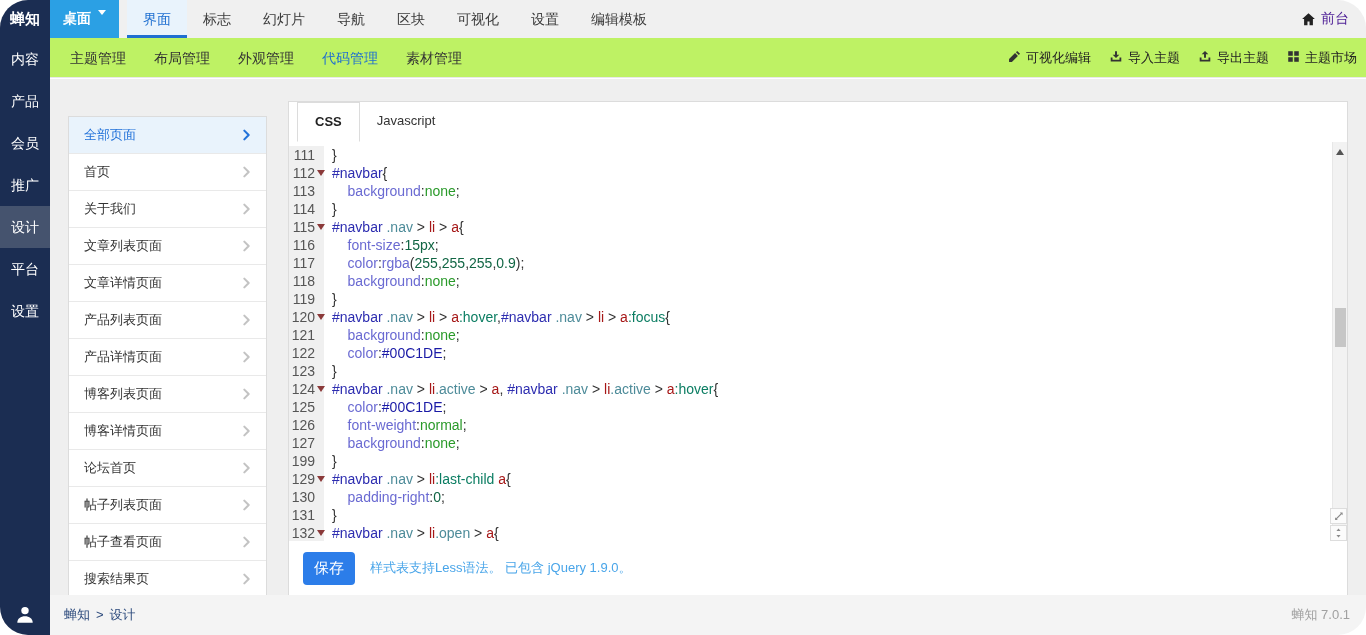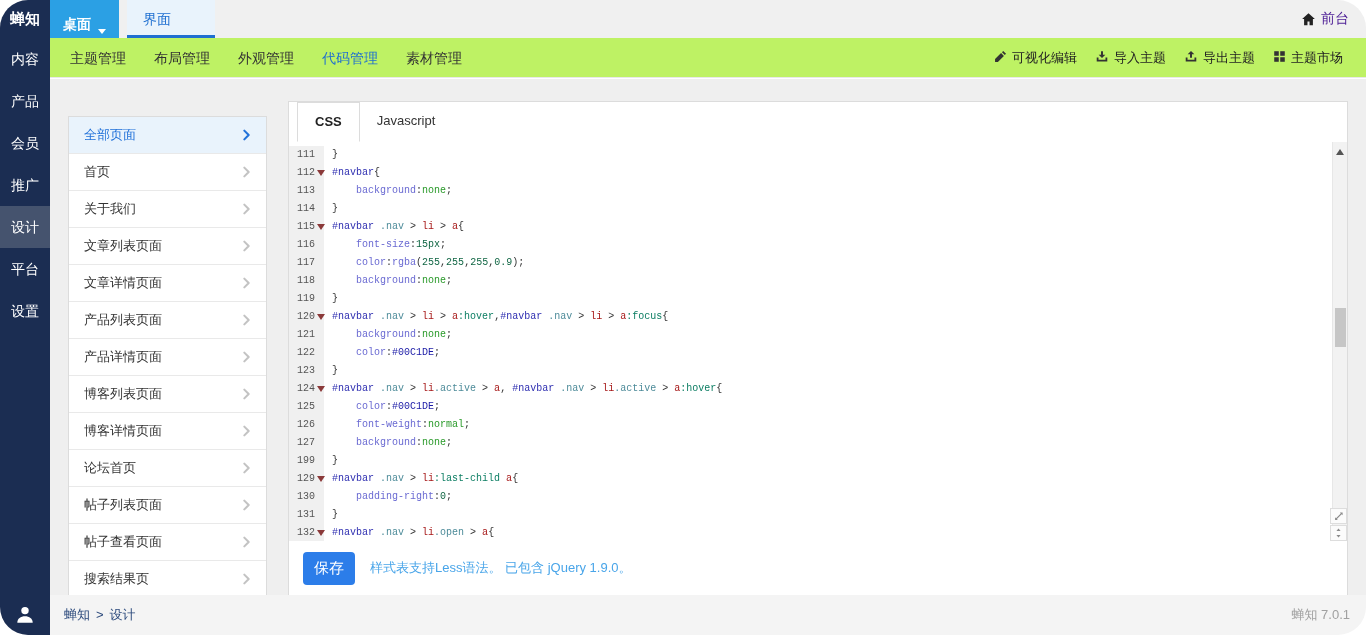--- a/index.html
+++ b/index.html
@@ -5,60 +5,60 @@
   * { margin:0; padding:0; box-sizing:border-box; }
   html,body { background:#fff; }
   body { font-family:"Liberation Sans","DejaVu Sans",sans-serif; }
   #screen { position:relative; width:1366px; height:635px; overflow:hidden; background:#fff;border-radius:28px;
             --navy:#1b2d52; --navy-active:#45536e; --azure:#2ba0e4; --accent:#1f6fd0;
             --pale:#e9f3fc; --save:#2c7de9; --hint:#49a5e9; --content-bg:#efefef; --border:#dcdcdc; }
 
   
   .topbar { position:absolute; top:0; left:0; right:0; height:38px; background:#f0f0f0; display:flex; align-items:stretch; }
   .logo { width:50px; background:var(--navy); color:#fff; font-size:15px; font-weight:bold; text-align:center; line-height:38px; flex:none; cursor:pointer; }
-  .desktop-btn { background:var(--azure); color:#fff; font-size:14px; font-weight:bold; padding:4px 13px; display:flex; align-items:flex-end; gap:7px; cursor:pointer; }
+  .desktop-btn { background:var(--azure); color:#fff; font-size:14px; font-weight:bold; padding:10px 13px; display:flex; align-items:flex-start; gap:7px; cursor:pointer; }
   .caret-down { width:0; height:0; border-left:4px solid transparent; border-right:4px solid transparent; border-top:5px solid #fff; }
-  .top-tabs { display:flex; margin-left:8px;flex-direction:column; }
+  .top-tabs { display:flex; margin-left:8px; }
   .top-tab { padding:0 16px; line-height:38px; font-size:14px; color:#3a3a3a; cursor:pointer; }
   .top-tab.active { background:var(--pale); color:var(--accent); box-shadow:inset 0 -3px 0 var(--accent); }
   .front-link { margin-left:auto; display:flex; align-items:center; gap:5px; padding:0 17px; font-size:14px; color:#4c1d95; cursor:pointer; }
   .front-link svg { fill:#222; }
 
   
   .sidebar { position:absolute; left:0; top:38px; bottom:40px; width:50px; background:var(--navy); }
   .side-item { height:42px; line-height:42px; text-align:center; color:#fff; font-size:14px; cursor:pointer; }
   .side-item.active { background:var(--navy-active); }
 
   
   .main { position:absolute; left:50px; top:38px; right:0; bottom:40px; }
   .toolbar { position:absolute; top:0; left:0; right:0; height:40px; background:#bef264; border-bottom:1px solid #e8e8e8; display:flex; align-items:center; }
   .tool-tabs { display:flex; margin-left:6px; }
   .tool-tab { padding:0 14px; line-height:40px; font-size:14px; color:#333; cursor:pointer; }
   .tool-tab.active { color:var(--accent); }
-  .tool-actions { margin-left:auto; display:flex; align-items:center; padding-right:14px; }
+  .tool-actions { margin-left:auto; display:flex; align-items:center; }
   .tool-action { display:flex; align-items:center; gap:5px; padding:0 9px; font-size:13px; color:#222; cursor:pointer; }
   .tool-action svg { fill:#333; }
 
   .content { position:absolute; top:41px; left:0; right:0; bottom:0; background:var(--content-bg); }
 
   
   .page-panel { position:absolute; left:18px; top:37px; width:199px; bottom:0; background:#fff; border:1px solid var(--border); border-bottom:none; overflow:hidden; }
   .page-item { height:37px; border-bottom:1px solid #e9e9e9; padding:0 13px 0 15px; display:flex; align-items:center; justify-content:space-between; font-size:13px; color:#333; cursor:pointer; }
   .page-item .chev { color:#c3c3c3; display:flex; }
   .page-item.active { background:var(--pale); color:#2272d9; }
   .page-item.active .chev { color:#2272d9; }
 
   
   .editor-panel { position:absolute; left:238px; right:18px; top:22px; bottom:0; background:#fff; border:1px solid var(--border); border-bottom:none; }
   .editor-tabs { position:absolute; top:0; left:0; right:0; height:48px; border-bottom:1px solid var(--border); display:flex; padding-left:8px; }
   .editor-tab { padding:0 17px; line-height:38px; height:40px; font-size:13px; color:#333; cursor:pointer; }
   .editor-tab.active { border:1px solid var(--border); border-bottom:1px solid #fff; background:#fff; font-weight:bold; color:#222; }
 
   .editor-body { position:absolute; top:40px; left:0; right:0; height:400px; overflow:hidden; background:#fff;
-                 font-family:Liberation Mono, monospace; font-size:10px; line-height:18px; padding-top:4px; cursor:text; }
+                 font-family:Liberation Sans, sans-serif; font-size:14px; line-height:18px; padding-top:4px; cursor:text; }
   .code-line { display:flex; height:18px; white-space:pre; }
   .gutter { flex:none; width:35px; background:#f0f0f0; color:#555; text-align:right; padding-right:9px; position:relative; }
   .fold-marker { position:absolute; right:-1px; top:6px; width:0; height:0; border-left:4px solid transparent; border-right:4px solid transparent; border-top:6px solid #8b3a3a; cursor:pointer; }
   .line-content { padding-left:8px; color:#333; }
   .tk-plain { color:#333; }
   .tk-id { color:#2d2db0; }
   .tk-cls { color:#4d8b99; }
   .tk-tag { color:#a61717; }
   .tk-pseudo { color:#0b7d62; }
   .tk-prop { color:#6a6ad2; }

